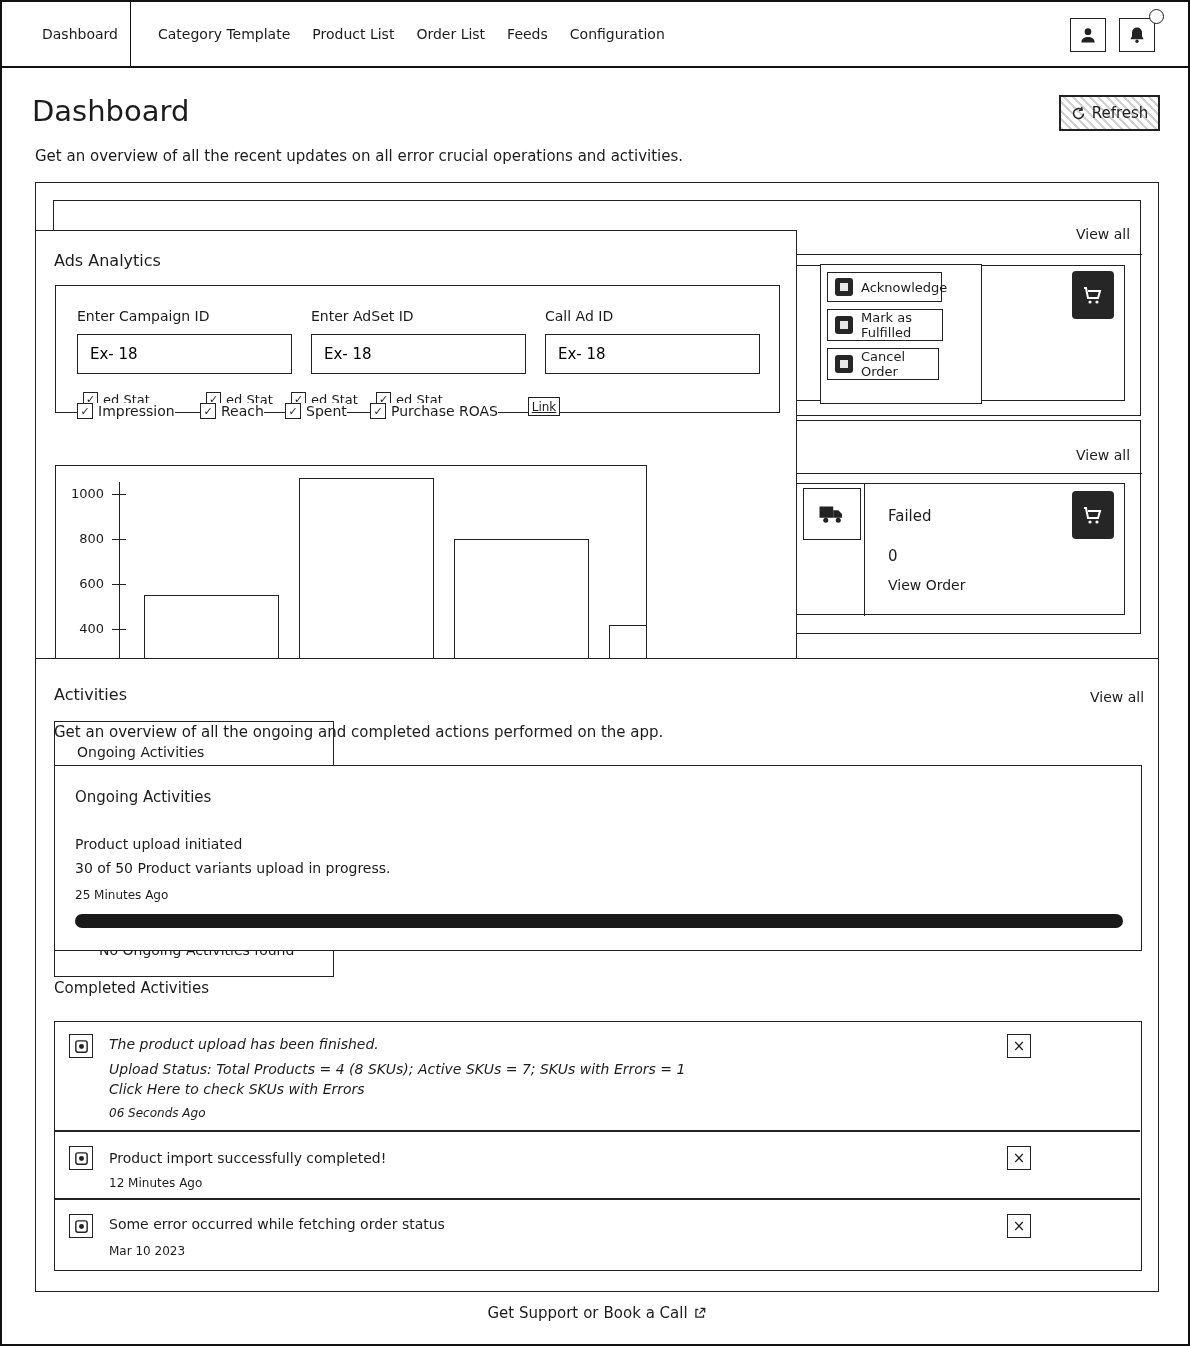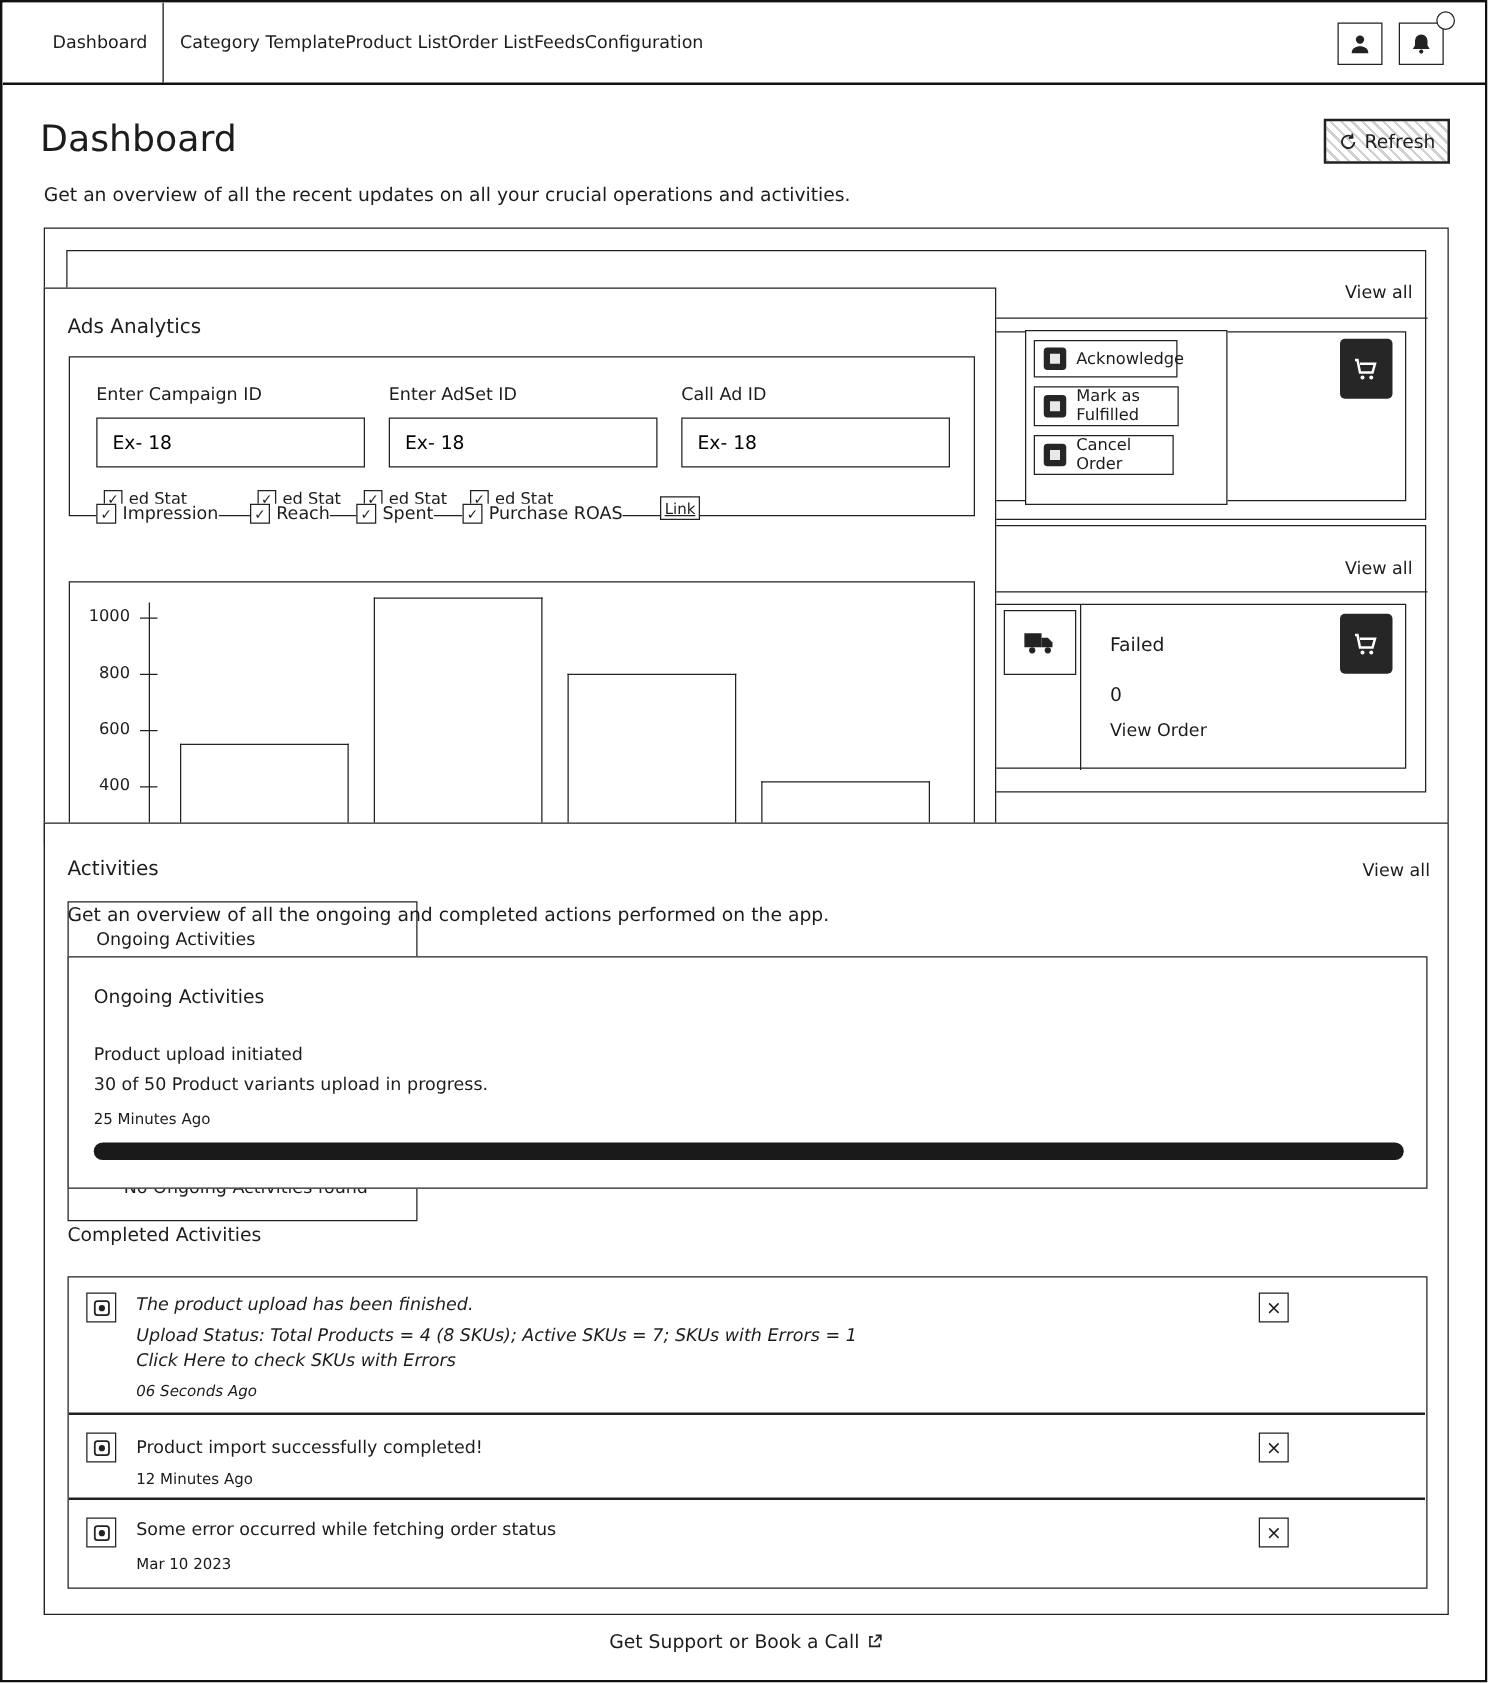--- a/index.html
+++ b/index.html
@@ -29,21 +29,21 @@
   .tick { position:absolute; left:56px; width:14px; border-top:1.5px solid #222; }
 </style>
 </head>
 <body>
 
 <div class="page">
 
   <div class="abs" style="left:0;top:0;width:1190px;height:66px;border-bottom:2px solid #111;background:#fff;">
     <span class="abs t14" style="left:40px;top:0;line-height:64px;cursor:pointer;">Dashboard</span>
     <div class="abs" style="left:128px;top:0;height:64px;border-left:1.5px solid #111;"></div>
-    <div class="abs" style="left:142px;top:0;display:flex;line-height:64px;">
+    <div class="abs" style="left:156px;top:0;display:flex;gap:22px;line-height:64px;">
       <span class="t14" style="cursor:pointer;">Category Template</span>
       <span class="t14" style="cursor:pointer;">Product List</span>
       <span class="t14" style="cursor:pointer;">Order List</span>
       <span class="t14" style="cursor:pointer;">Feeds</span>
       <span class="t14" style="cursor:pointer;">Configuration</span>
     </div>
     <div class="abs icon-btn" style="left:1068px;top:16px;width:36px;height:34px;">
       <span style="display:flex;">
         <svg width="20" height="20" viewBox="0 0 24 24">
             <circle cx="12" cy="8" r="4" fill="#222"></circle>
@@ -56,21 +56,21 @@
         <svg width="20" height="20" viewBox="0 0 24 24">
             <path d="M12 3a6 6 0 0 0-6 6v4.5L4 17h16l-2-3.5V9a6 6 0 0 0-6-6z" fill="#222"></path>
             <circle cx="12" cy="19.5" r="2" fill="#222"></circle>
           </svg>
       </span>
     </div>
     <div class="abs" style="left:1147px;top:7px;width:15px;height:15px;border:1.5px solid #222;border-radius:50%;background:#fff;"></div>
   </div>
 
   <h1 class="abs" style="left:30px;top:92px;font-size:29px;font-weight:normal;">Dashboard</h1>
-  <div class="abs t15" style="left:33px;top:145px;">Get an overview of all the recent updates on all your crucial operations and activities.</div>
+  <div class="abs t15" style="left:33px;top:145px;">Get an overview of all the recent updates on all error crucial operations and activities.</div>
   <div class="abs hatch" style="left:1057px;top:93px;width:101px;height:36px;border:2px solid #222;display:flex;align-items:center;justify-content:center;gap:6px;cursor:pointer;background-color:#fff;">
     <span style="display:flex;">
       <svg width="15" height="15" viewBox="0 0 24 24" fill="none" stroke="#222" stroke-width="2.4">
           <path d="M20 12a8 8 0 1 1-3.2-6.4"></path>
           <path d="M17.2 2.6l.5 3.9-3.9.5" stroke-linecap="round"></path>
         </svg>
     </span>
     <span class="t15">Refresh</span>
   </div>
 
@@ -179,21 +179,21 @@
       <div class="cbrow" style="left:314px;top:117px;background:#fff;">
         <span class="checkbox">✓</span>
         <span class="t14">Purchase ROAS</span>
       </div>
 
       <div class="abs bordered" style="left:472px;top:111px;width:32px;height:19px;display:flex;align-items:center;justify-content:center;cursor:pointer;">
         <span class="t12" style="text-decoration:underline;">Link</span>
       </div>
     </div>
 
-    <div class="abs bordered" id="chart-bars" style="left:19px;top:234px;width:725px;height:210px;overflow:hidden;">
+    <div class="abs bordered" id="chart-bars" style="left:19px;top:234px;width:592px;height:210px;overflow:hidden;">
       <span class="ylab" style="top:20px;">1000</span>
       <span class="ylab" style="top:65px;">800</span>
       <span class="ylab" style="top:110px;">600</span>
       <span class="ylab" style="top:155px;">400</span>
       <div class="abs" style="left:63px;top:16px;bottom:0;border-left:1.5px solid #222;"></div>
       <div class="tick" style="top:28px;"></div>
       <div class="tick" style="top:73px;"></div>
       <div class="tick" style="top:118px;"></div>
       <div class="tick" style="top:163px;"></div>
     <div class="chart-bar hatch-dark" style="left: 88px; top: 129.25px; height: 80.75px;"></div>

